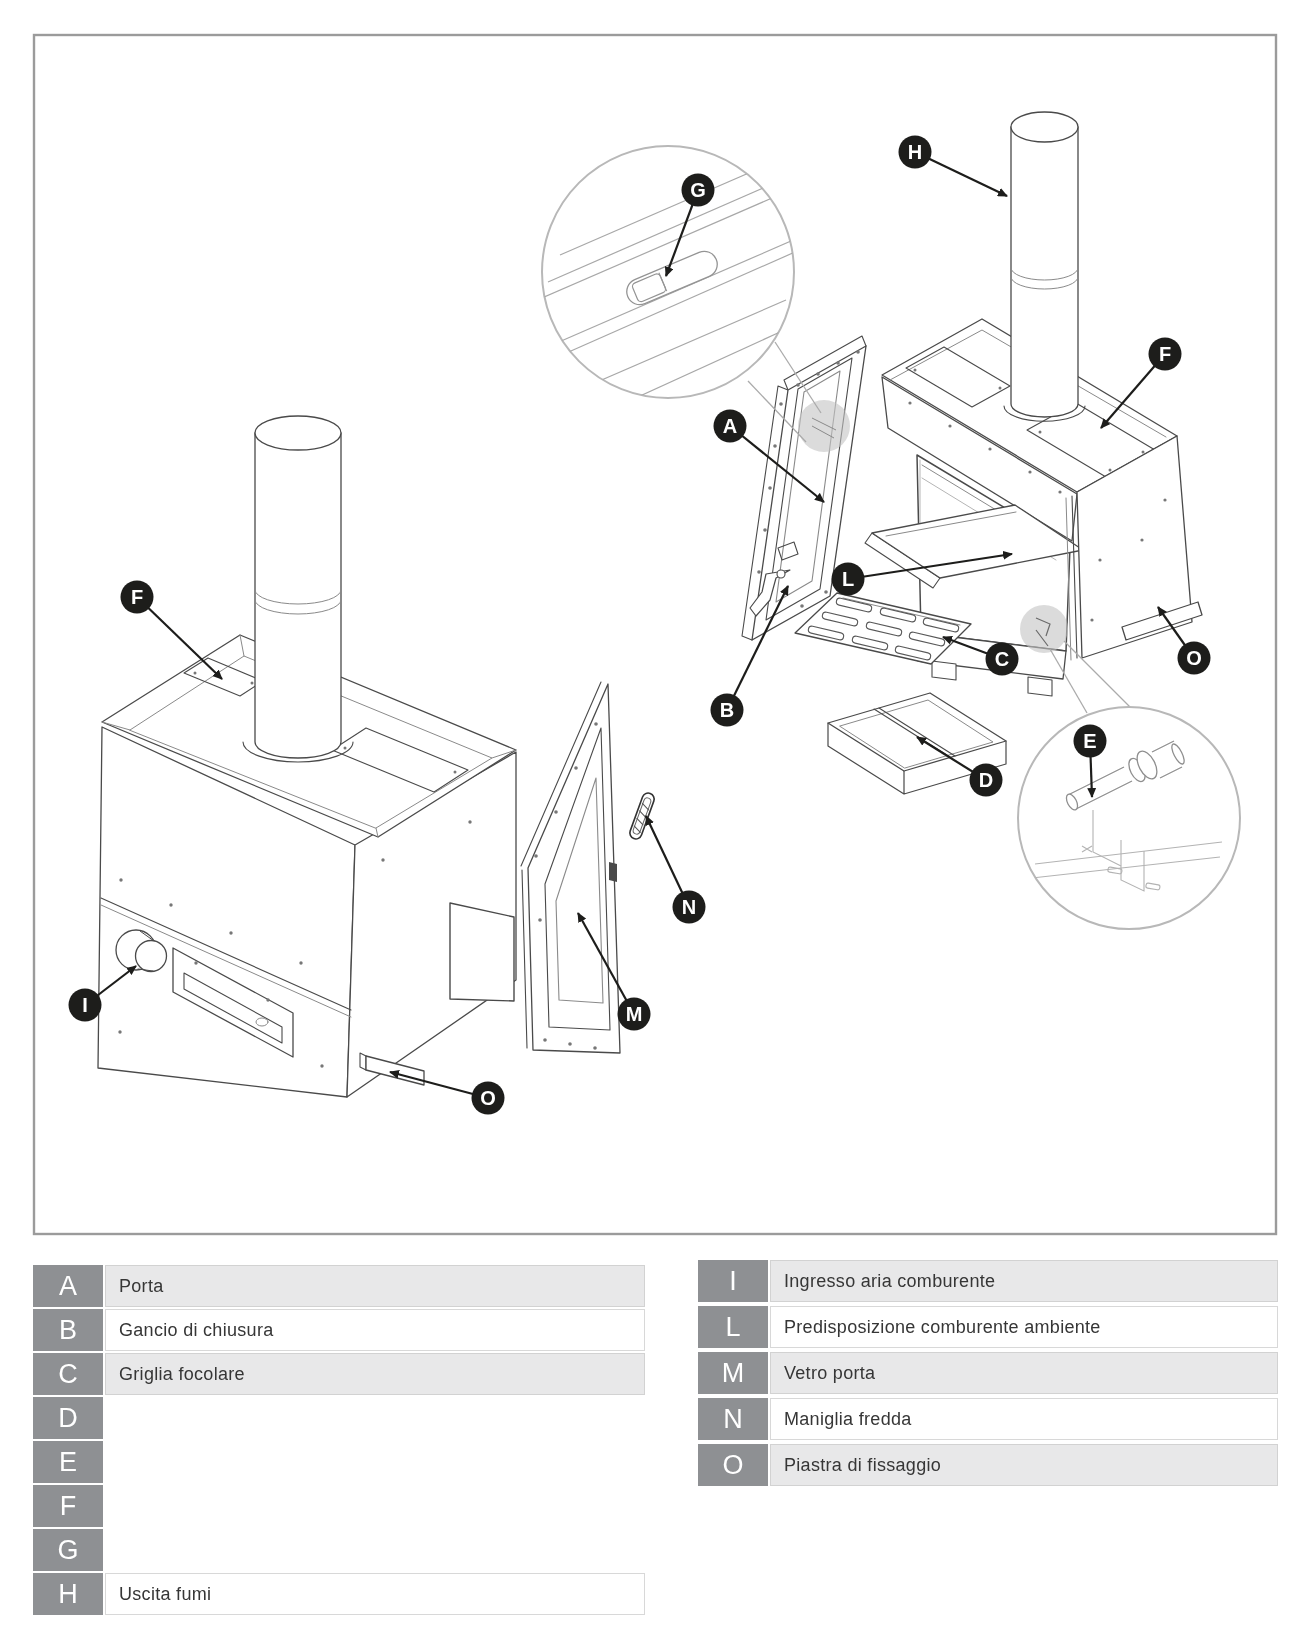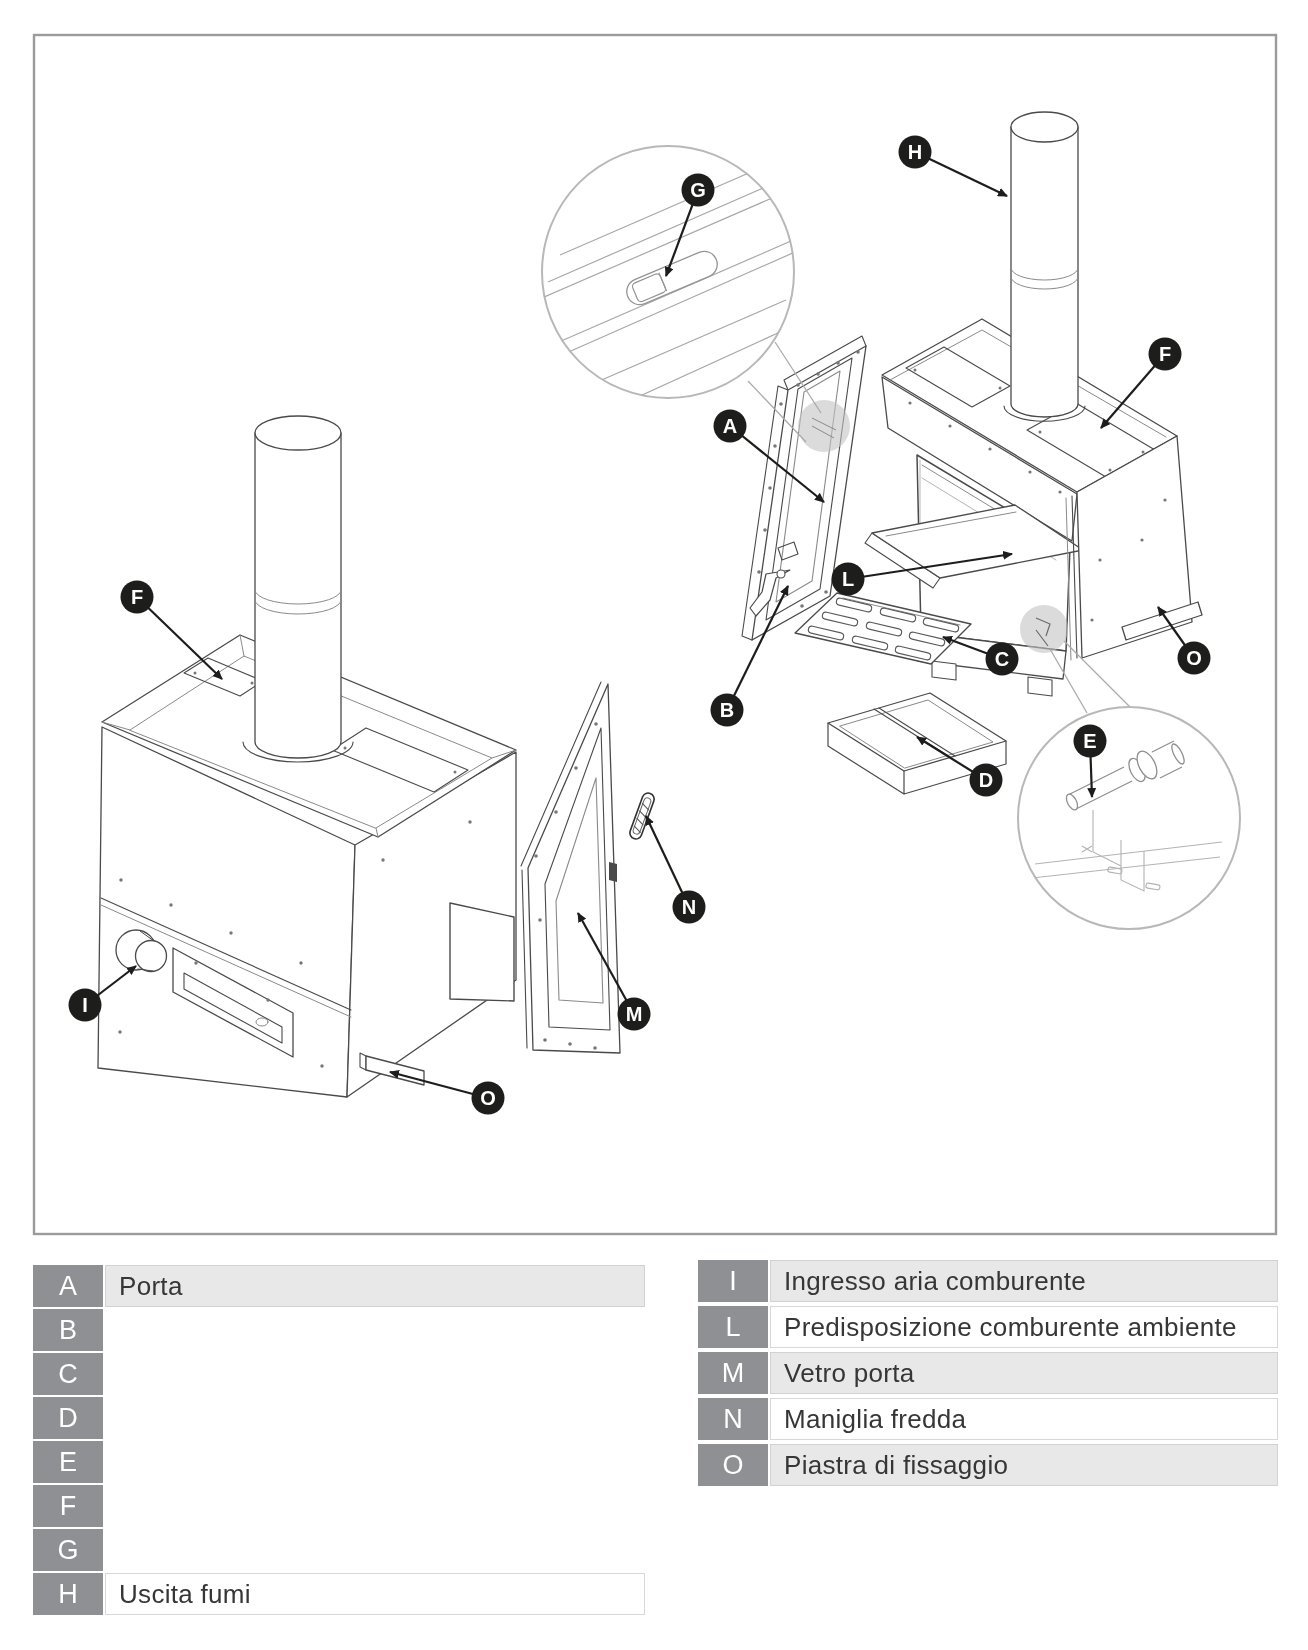--- a/index.html
+++ b/index.html
@@ -11,21 +11,21 @@
     font-size:20px;font-weight:bold;fill:#ffffff;text-anchor:middle;
   }
   .legend{position:absolute;display:flex;flex-direction:column;}
   .legend-left{left:33px;top:1265px;width:612px;gap:2px;}
   .legend-right{left:698px;top:1260px;width:580px;gap:4px;}
   .lrow{display:flex;height:42px;gap:2px;}
   .lkey{width:70px;flex:0 0 70px;background:#8e9093;color:#fff;
         display:flex;align-items:center;justify-content:center;
         font-size:27px;font-weight:400;}
   .ldesc{flex:1;display:flex;align-items:center;padding-left:13px;
-         font-size:26px;color:#363636;letter-spacing:.3px;
+         font-size:18px;color:#363636;letter-spacing:.3px;
          border:1px solid #d8d8d8;background:#fff;}
   .ldesc.alt{background:#e8e8e9;border-color:#d2d2d2;}
 </style>
 </head>
 <body>
 
 <div class="page">
 
 <svg width="1308" height="1650" viewBox="0 0 1308 1650">
   <defs>
@@ -351,23 +351,25 @@
   </g>
 </svg>
 
 <div class="legend legend-left">
   <div class="lrow">
     <div class="lkey">A</div>
     <div class="ldesc alt">Porta</div>
   </div>
   <div class="lrow">
     <div class="lkey">B</div>
+    <div class="ldesc">Gancio di chiusura</div>
   </div>
   <div class="lrow">
     <div class="lkey">C</div>
+    <div class="ldesc alt">Griglia focolare</div>
   </div>
   <div class="lrow">
     <div class="lkey">D</div>
   </div>
   <div class="lrow">
     <div class="lkey">E</div>
   </div>
   <div class="lrow">
     <div class="lkey">F</div>
   </div>

